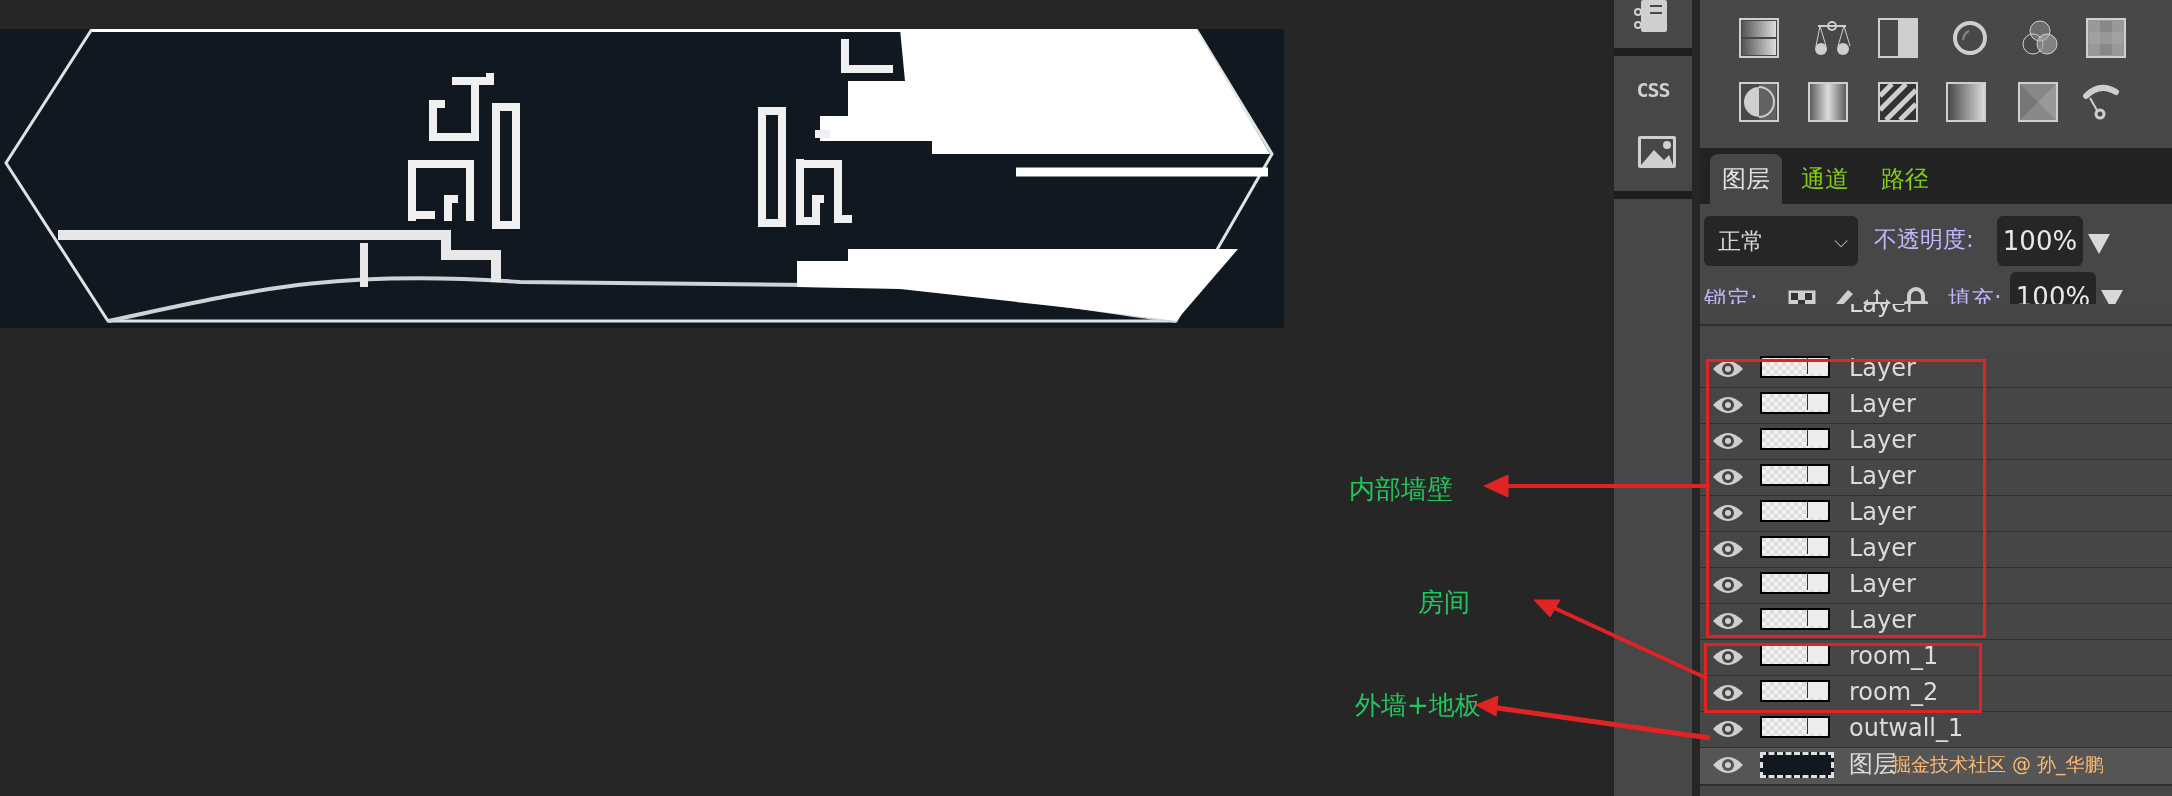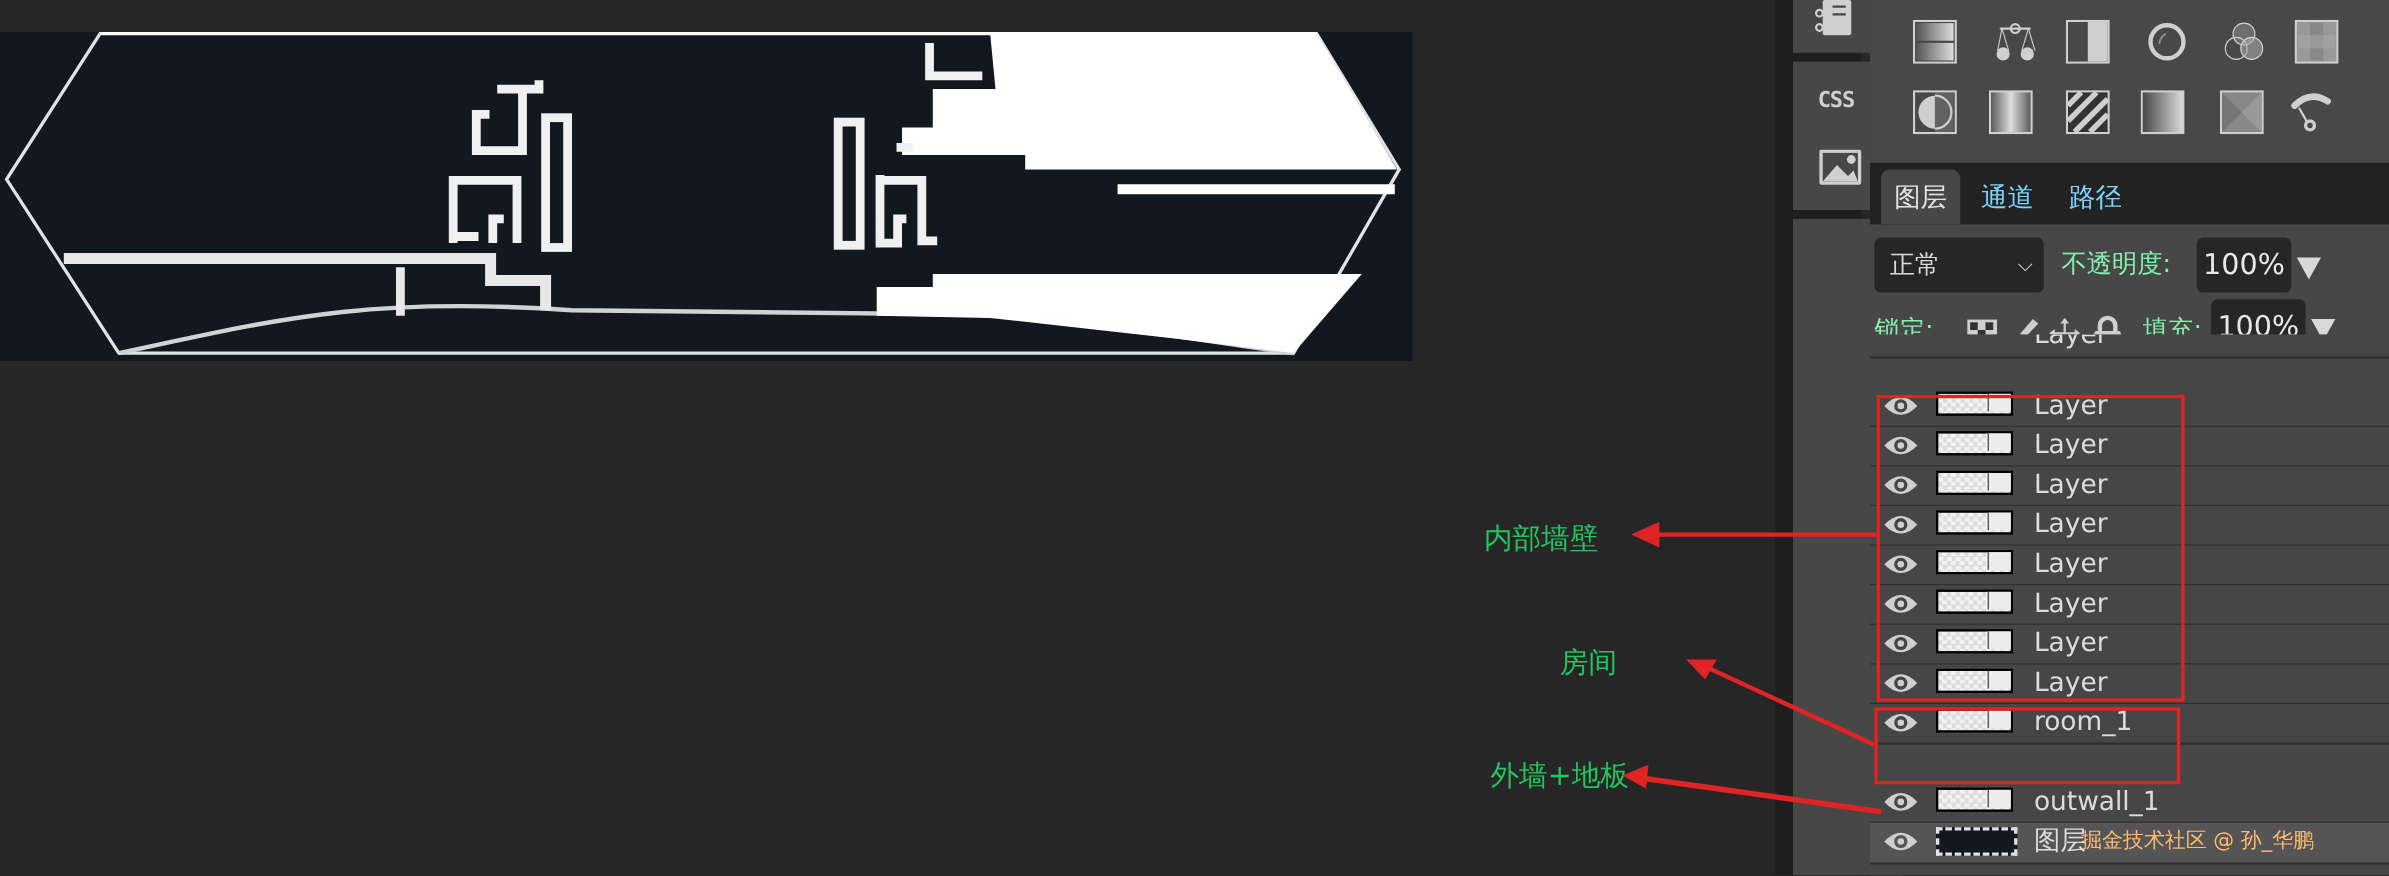--- a/index.html
+++ b/index.html
@@ -1,34 +1,34 @@
 <!DOCTYPE html>
 <html><head>
 <meta charset="utf-8">
 <style>
   html,body{margin:0;padding:0;}
   body{width:2172px;height:796px;background:#262626;position:relative;overflow:hidden;font-family:"DejaVu Sans","Liberation Sans",sans-serif;color:#d8d8d8;}
   .canvas-area{position:absolute;left:0;top:0;width:1614px;height:796px;background:#262626;}
   .doc{position:absolute;left:0;top:29px;width:1284px;height:299px;background:#111820;}
   .doc svg{position:absolute;left:0;top:0;}
   .toolcol{position:absolute;left:1614px;top:0;width:78px;height:796px;background:#1e1e1e;}
-  .toolseg{position:absolute;left:16px;width:78px;background:#474747;padding-left:21px;}
+  .toolseg{position:absolute;left:0;width:78px;background:#474747;}
   .toolseg .ico{position:absolute;left:0;width:78px;text-align:center;color:#cfcfcf;}
   .css-ico{font-family:"DejaVu Sans Mono",monospace;font-weight:bold;font-size:20px;letter-spacing:-1px;}
   .panel{position:absolute;left:1700px;top:0;width:472px;height:796px;background:#474747;}
   .adj{position:absolute;left:0;top:0;width:472px;height:146px;background:#484848;}
   .adj .icon{position:absolute;width:40px;height:40px;}
   .tabs{position:absolute;left:0;top:148px;width:472px;height:56px;background:#222;}
-  .tab{position:absolute;top:6px;height:50px;line-height:50px;font-size:24px;color:#7dd3fc;padding:0 12px;}
+  .tab{position:absolute;top:6px;height:50px;line-height:50px;font-size:24px;color:#84cc16;padding:0 12px;}
   .tab.active{background:#474747;border-radius:8px 8px 0 0;color:#e4e4e4;}
   .row1{position:absolute;top:212px;left:0;width:436px;height:56px;}
   .select{position:absolute;left:4px;top:4px;width:154px;height:50px;background:#262626;border-radius:6px;font-size:23px;line-height:50px;}
   .select span.v{position:absolute;left:14px;}
   .select span.c{position:absolute;right:10px;font-size:18px;color:#cfcfcf;}
-  .lbl{position:absolute;font-size:23px;color:#86efac;}
+  .lbl{position:absolute;font-size:23px;color:#c4b5fd;}
   .num{position:absolute;background:#262626;border-radius:6px;height:50px;line-height:50px;font-size:26px;text-align:center;color:#e8e8e8;}
   .tri{position:absolute;width:0;height:0;border-left:11px solid transparent;border-right:11px solid transparent;border-top:20px solid #d8d8d8;}
   .layers{position:absolute;left:0;top:318px;width:524px;height:478px;}
   .layer{position:absolute;left:0;width:472px;height:35px;border-bottom:2px solid #2f2f2f;background:#464646;}
   .layer .eye{position:absolute;left:12px;top:5px;width:32px;height:24px;}
   .layer .thumb{position:absolute;left:60px;top:4px;width:66px;height:18px;border:2px solid #000;background:repeating-conic-gradient(#f2f2f2 0 25%,#dcdcdc 0 50%) 0 0/8px 8px;}
   .layer .thumb:after{content:"";position:absolute;right:0;top:0;width:20px;height:16px;background:#ececec;border-left:1px solid #333;}
   .layer .name{position:absolute;left:149px;top:-2px;font-size:24px;color:#dcdcdc;line-height:36px;}
   .layer.bg{background:#555;}
   .layer.bg .thumb{background:#111820;border:3px dashed #e0e0e0;width:68px;height:20px;}
@@ -306,20 +306,29 @@
     </div>
     <div class="layer" style="top:322px;">
       <svg class="eye" viewBox="0 0 32 24">
           <path d="M1,12 Q16,-4 31,12 Q16,28 1,12 Z" fill="#cfcfcf"></path>
           <circle cx="16" cy="12" r="6" fill="#464646"></circle>
           <circle cx="16" cy="12" r="3" fill="#cfcfcf"></circle>
         </svg>
       <div class="thumb"></div>
       <span class="name">room_1</span>
     </div>
+    <div class="layer" style="top:358px;">
+      <svg class="eye" viewBox="0 0 32 24">
+          <path d="M1,12 Q16,-4 31,12 Q16,28 1,12 Z" fill="#cfcfcf"></path>
+          <circle cx="16" cy="12" r="6" fill="#464646"></circle>
+          <circle cx="16" cy="12" r="3" fill="#cfcfcf"></circle>
+        </svg>
+      <div class="thumb"></div>
+      <span class="name">room_2</span>
+    </div>
     <div class="layer" style="top:394px;">
       <svg class="eye" viewBox="0 0 32 24">
           <path d="M1,12 Q16,-4 31,12 Q16,28 1,12 Z" fill="#cfcfcf"></path>
           <circle cx="16" cy="12" r="6" fill="#464646"></circle>
           <circle cx="16" cy="12" r="3" fill="#cfcfcf"></circle>
         </svg>
       <div class="thumb"></div>
       <span class="name">outwall_1</span>
     </div>
     <div class="layer bg" style="top:430px;height:36px;">

